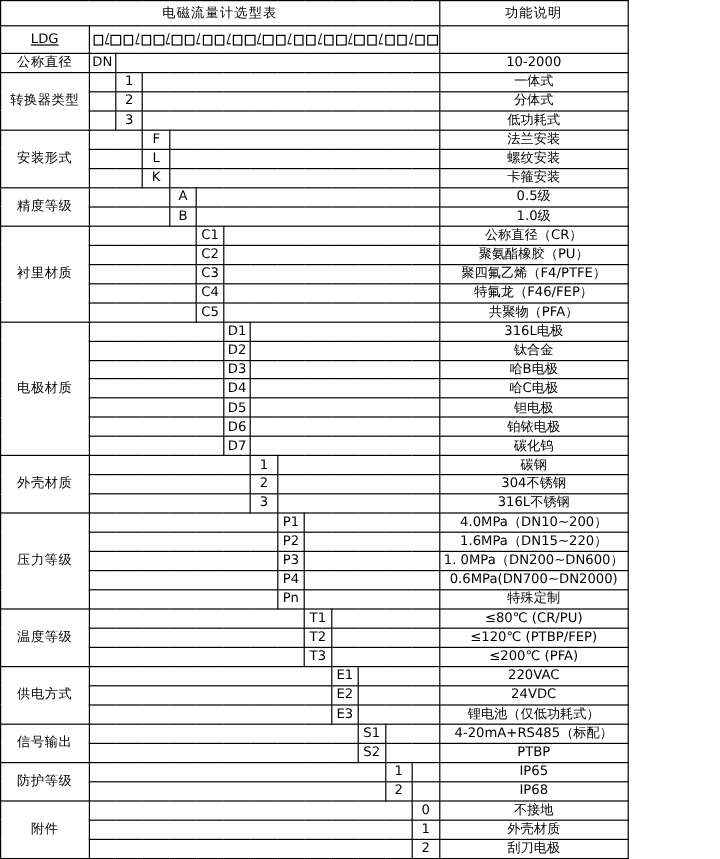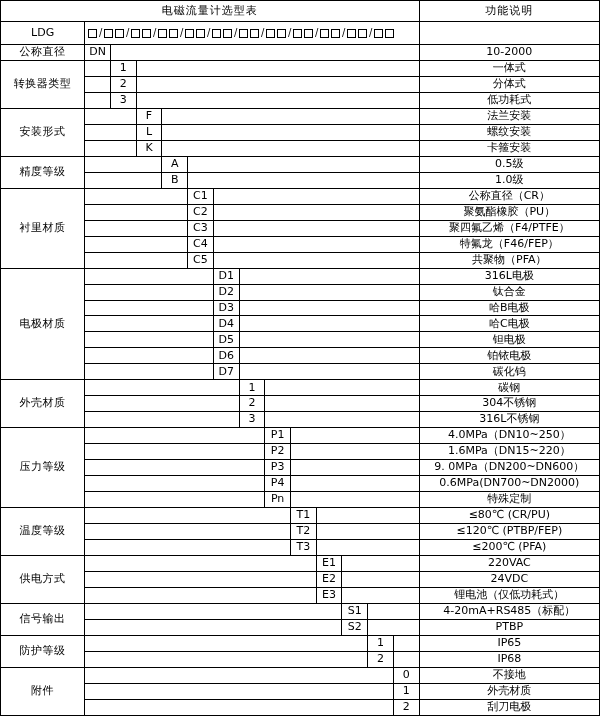--- a/index.html
+++ b/index.html
@@ -15,21 +15,21 @@
     overflow: hidden;
   }
   .sheet {
     position: relative;
     width: 600px;
     height: 716px;
     box-sizing: border-box;
   }
   table.spec {
     border-collapse: collapse;
-    width: 600px;
+    width: 524px;
     height: 716px;
     table-layout: fixed;
   }
   table.spec td {
     border: 1px solid #000000;
     padding: 0;
     text-align: center;
     vertical-align: middle;
     font-size: 11px;
     line-height: 1.15;
@@ -55,20 +55,21 @@
     letter-spacing: 1px;
   }
   .code-cell {
     font-size: 10.5px;
   }
   .desc-cell {
     font-size: 11px;
   }
   .model-row td {
     height: 22px;
+    text-decoration: underline;
   }
   .model-strip {
     display: flex;
     align-items: center;
     justify-content: flex-start;
     height: 20px;
     padding-left: 2px;
     font-size: 11px;
     letter-spacing: 0px;
     white-space: nowrap;
@@ -312,33 +313,33 @@
           <td colspan="6"></td>
           <td class="code-cell">3</td>
           <td colspan="6"></td>
           <td class="desc-cell">316L不锈钢</td>
         </tr>
         <tr>
           <td class="row-label" rowspan="5">压力等级</td>
           <td colspan="7"></td>
           <td class="code-cell">P1</td>
           <td colspan="5"></td>
-          <td class="desc-cell">4.0MPa（DN10~250）</td>
+          <td class="desc-cell">4.0MPa（DN10~200）</td>
         </tr>
         <tr>
           <td colspan="7"></td>
           <td class="code-cell">P2</td>
           <td colspan="5"></td>
           <td class="desc-cell">1.6MPa（DN15~220）</td>
         </tr>
         <tr>
           <td colspan="7"></td>
           <td class="code-cell">P3</td>
           <td colspan="5"></td>
-          <td class="desc-cell">9. 0MPa（DN200~DN600）</td>
+          <td class="desc-cell">1. 0MPa（DN200~DN600）</td>
         </tr>
         <tr>
           <td colspan="7"></td>
           <td class="code-cell">P4</td>
           <td colspan="5"></td>
           <td class="desc-cell">0.6MPa(DN700~DN2000)</td>
         </tr>
         <tr>
           <td colspan="7"></td>
           <td class="code-cell">Pn</td>

